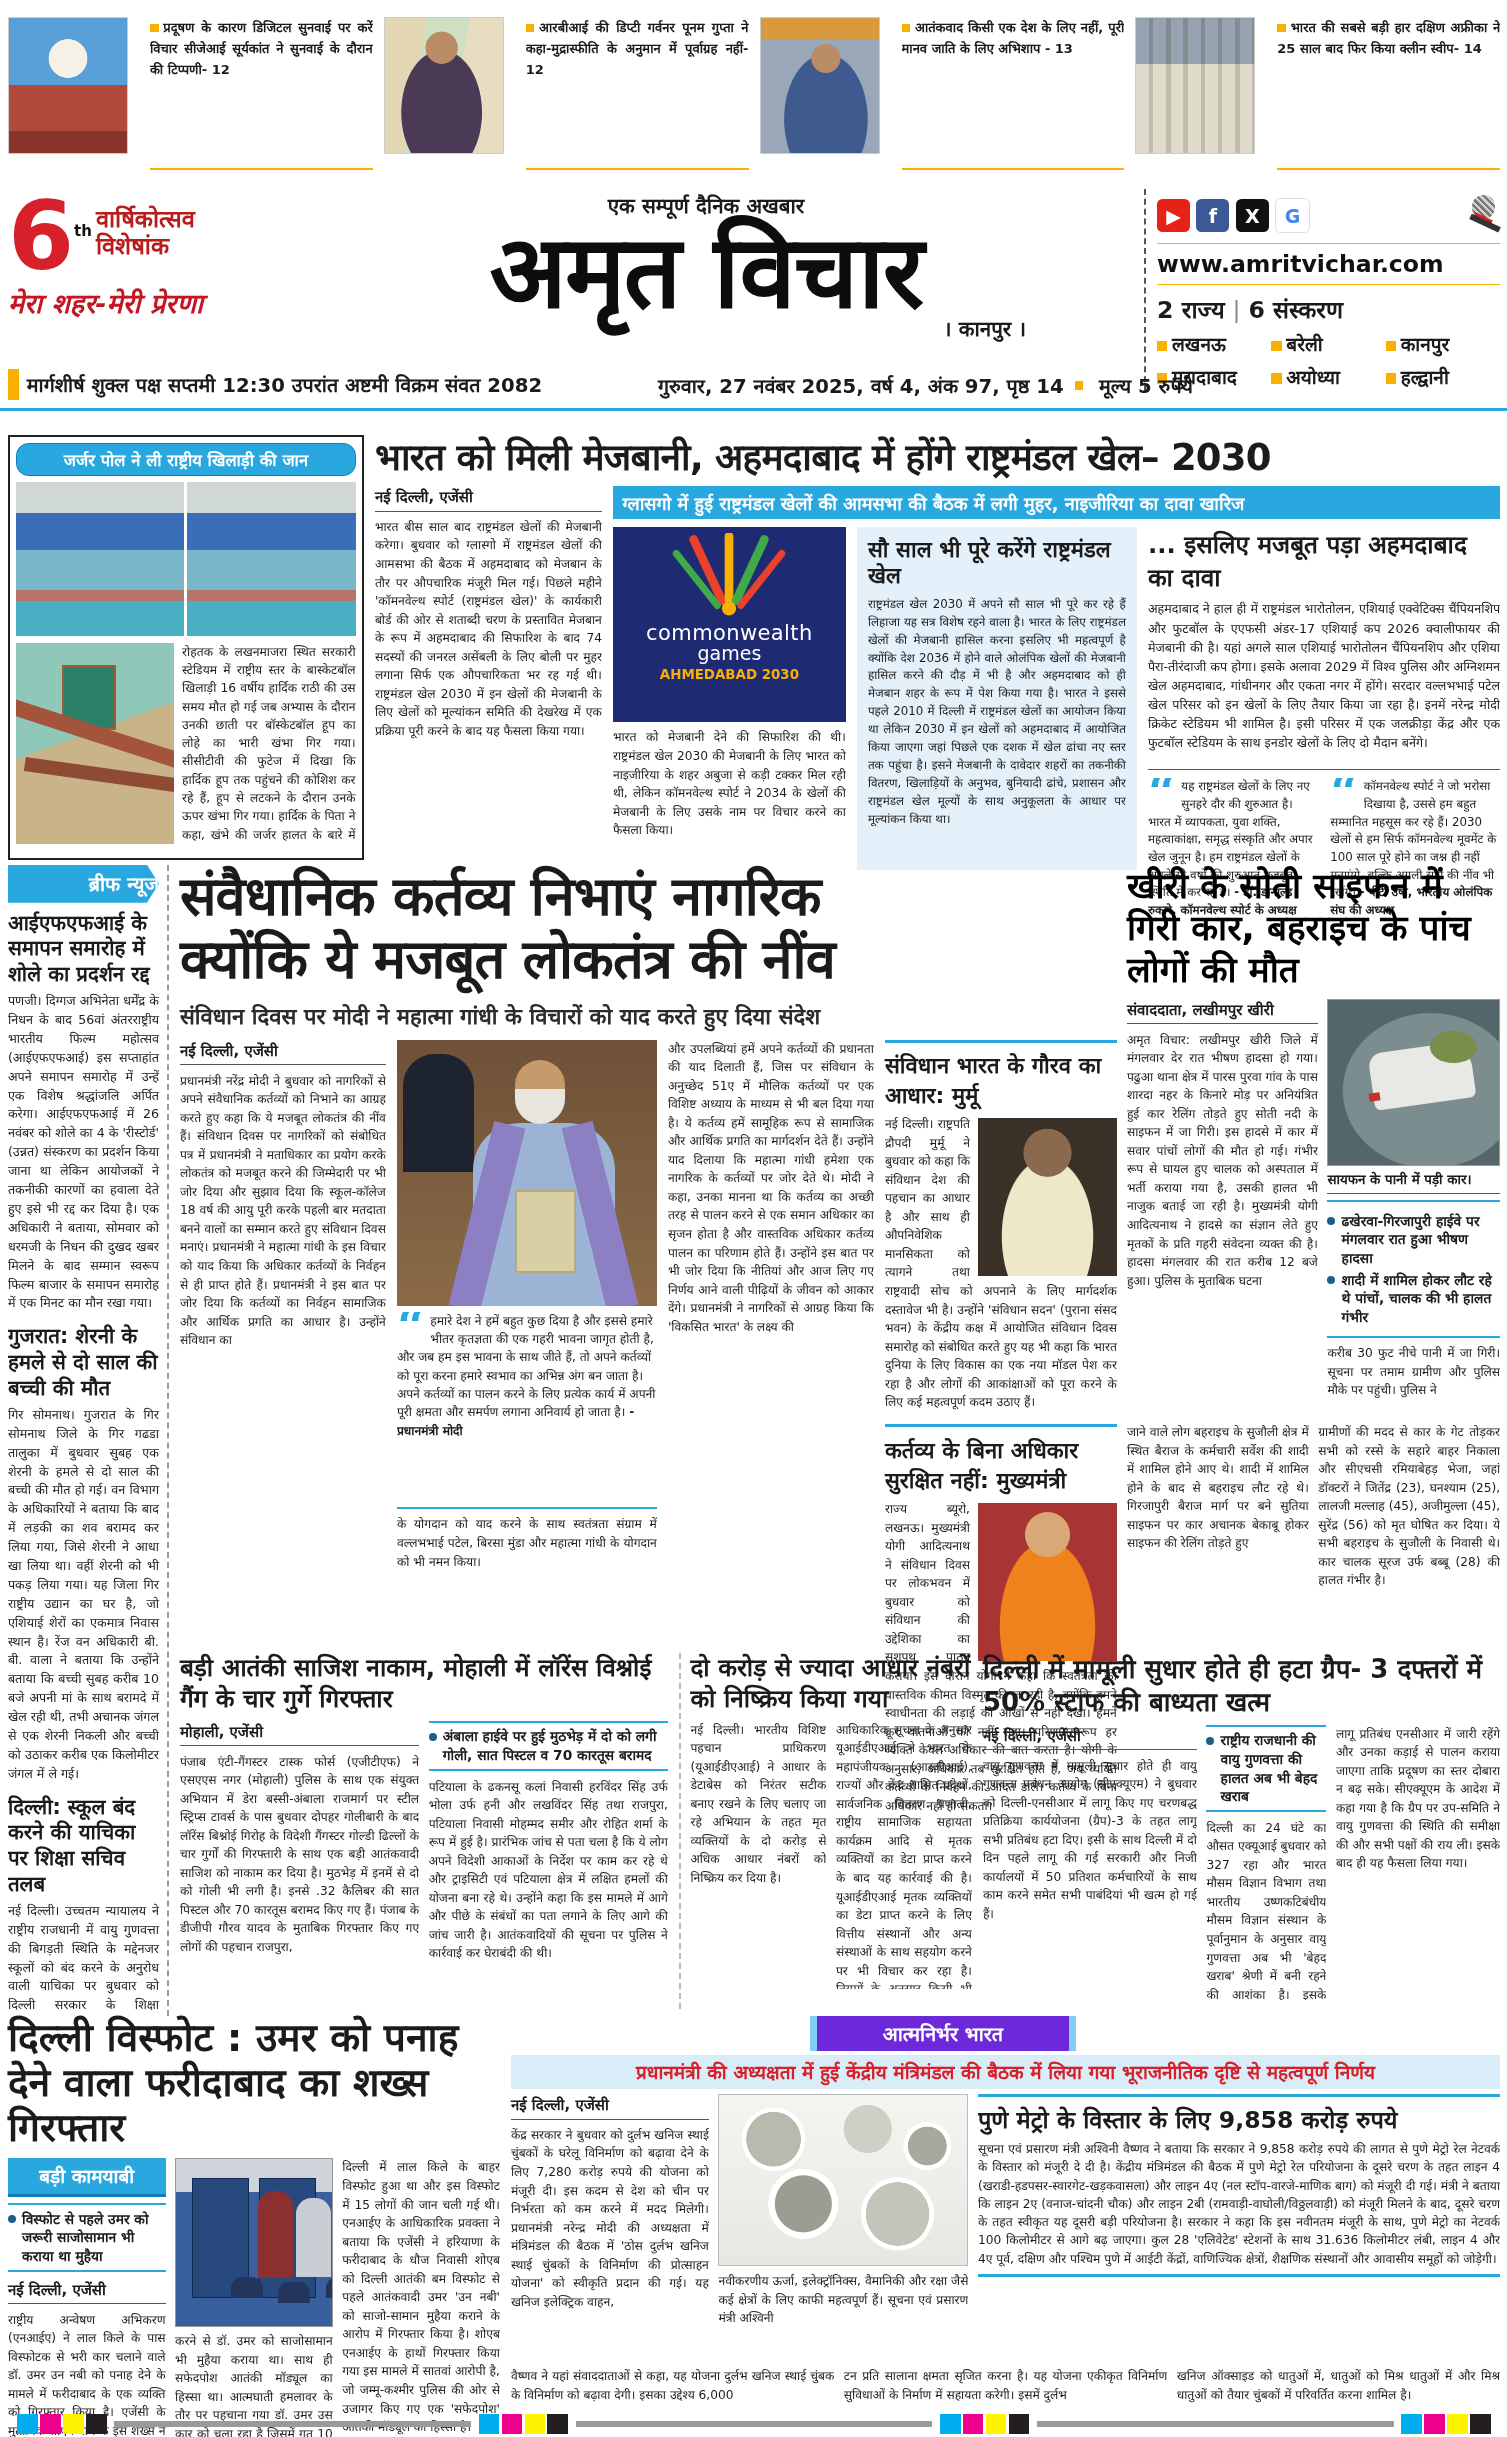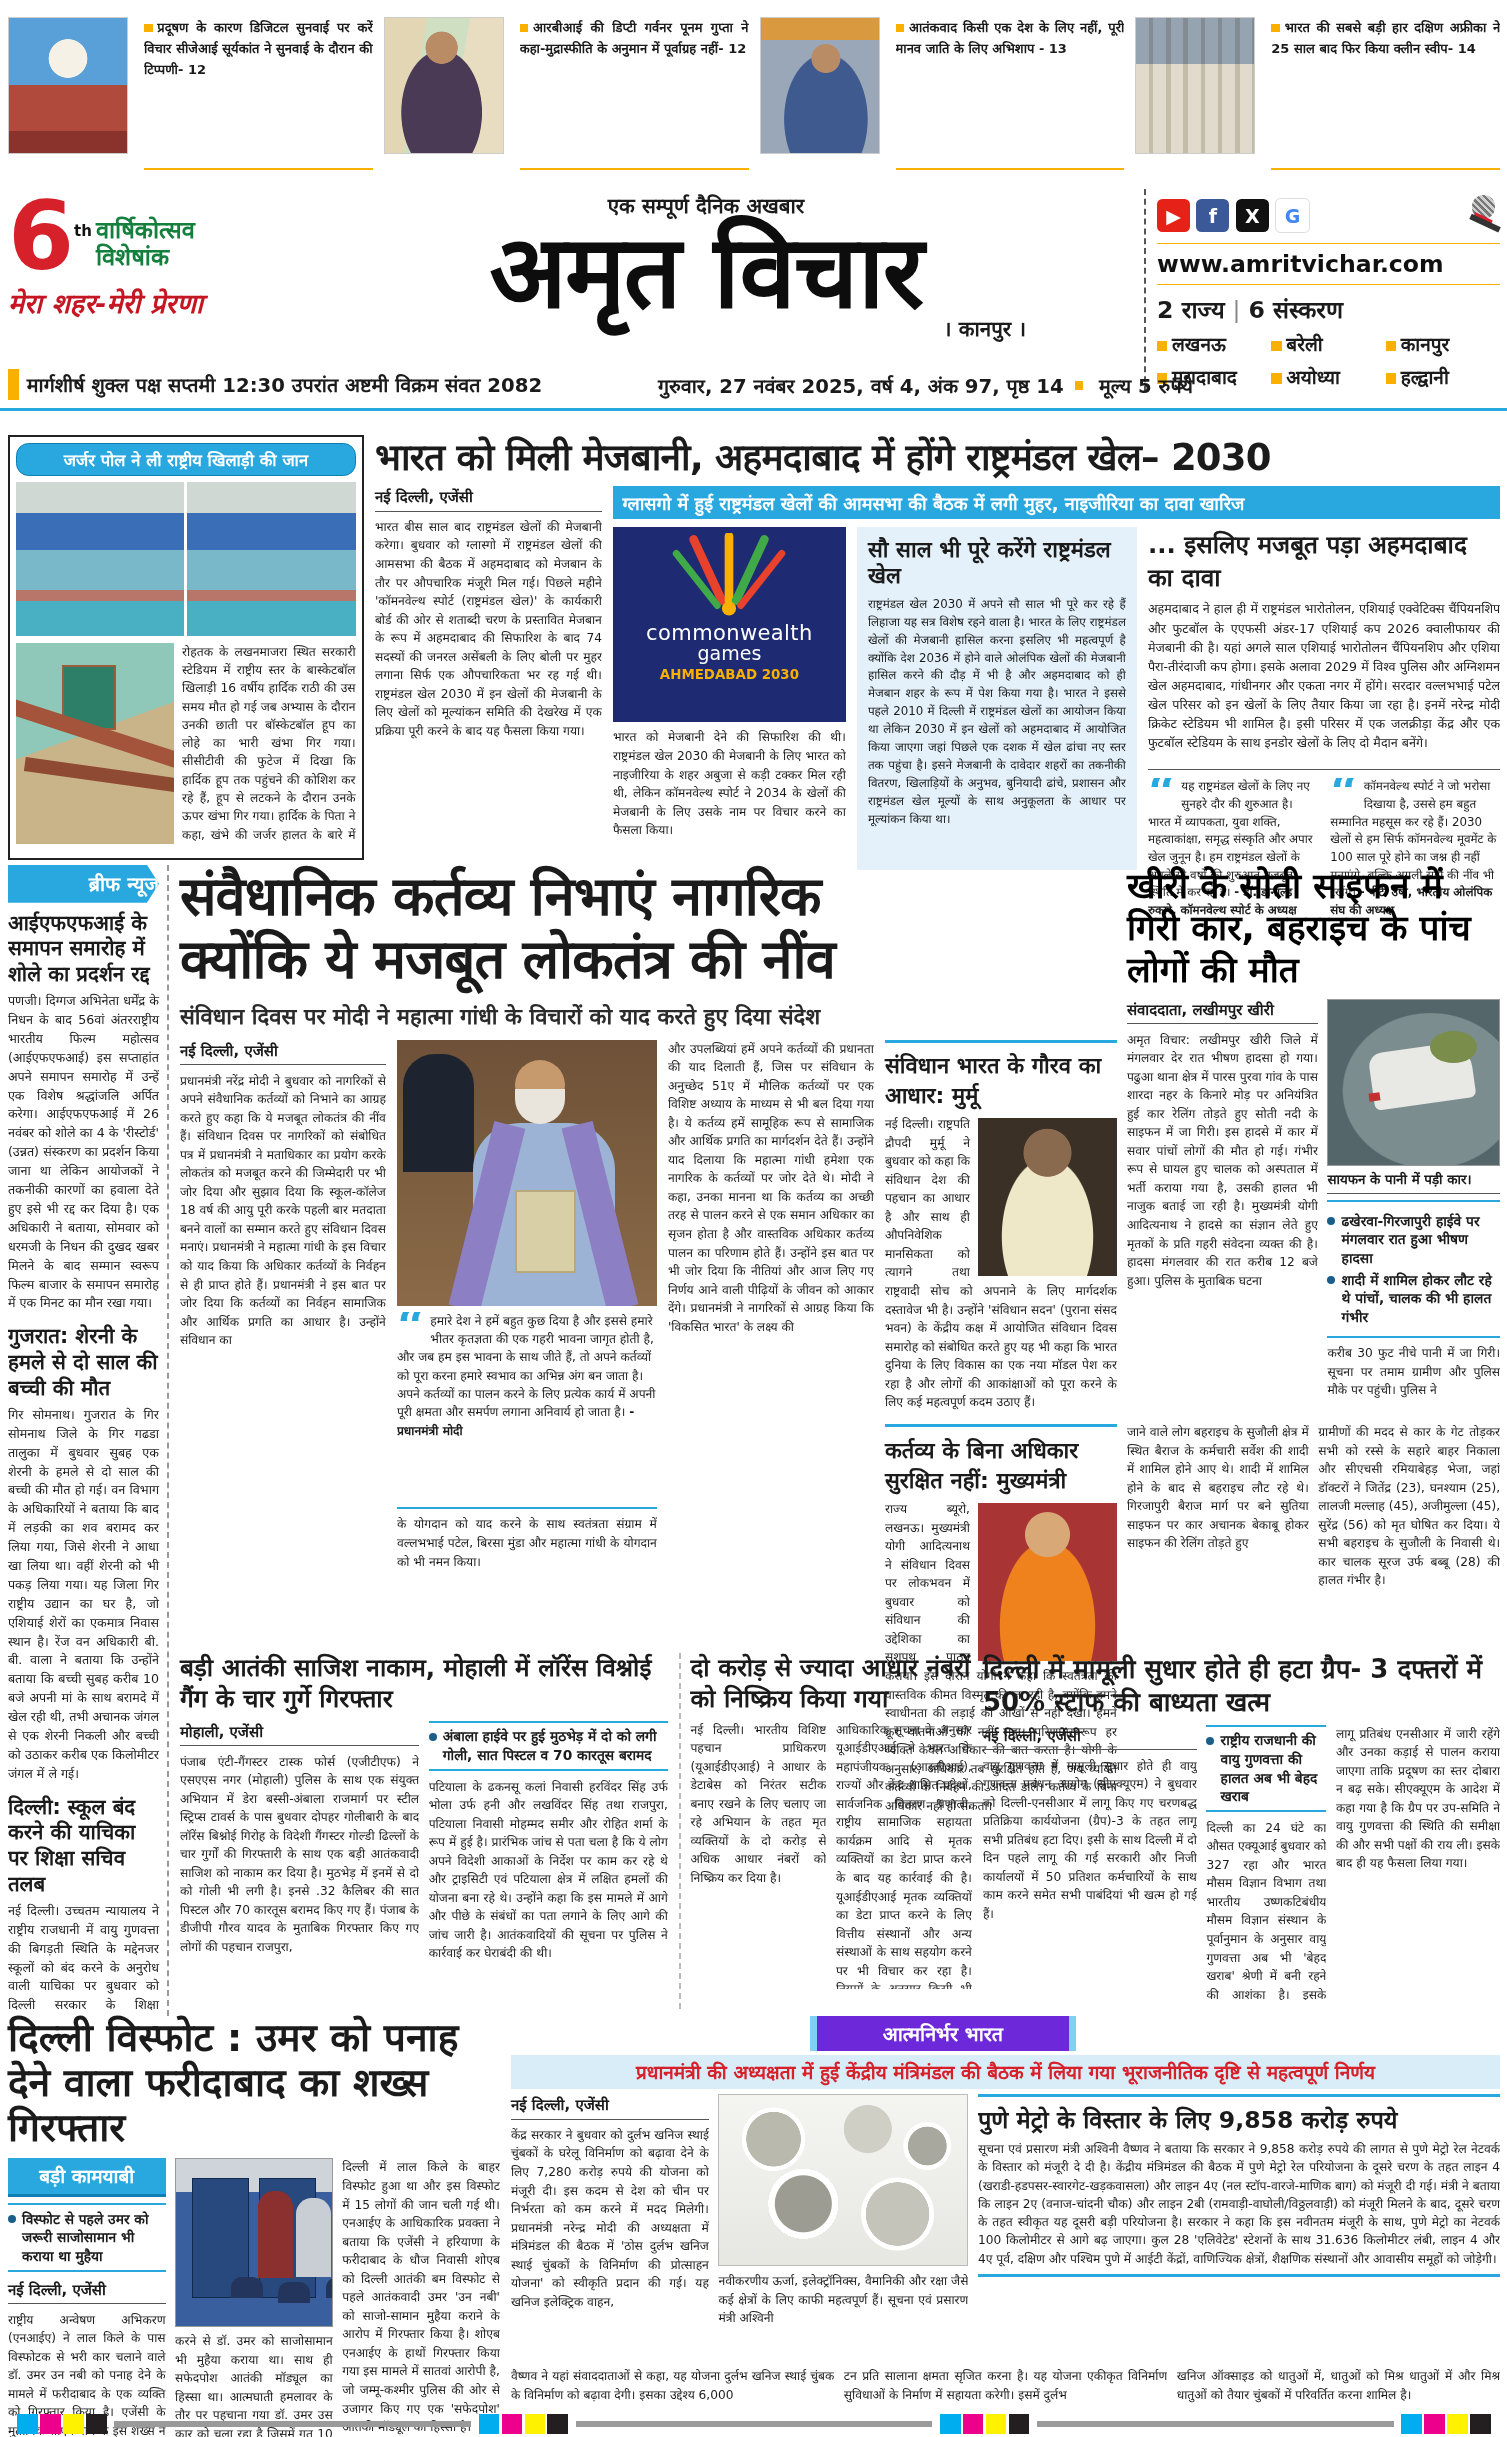--- a/index.html
+++ b/index.html
@@ -3,21 +3,21 @@
 <meta charset="utf-8">
 <style>
   html,body{margin:0;padding:0;background:#fff;width:1508px;height:2438px;overflow:hidden;
     font-family:"DejaVu Sans",sans-serif;color:#1b1b1b;}
   .page{width:1508px;height:2438px;position:relative;background:#fff;}
   .jt{text-align:justify;}
   .hide{overflow:hidden;}
 
   
   .briefs{height:189px;display:flex;gap:11px;padding:17.3px 7.9px 0 7.9px;box-sizing:border-box;}
-  .brief{flex:1;display:flex;gap:16px;}
+  .brief{flex:1;display:flex;gap:22px;}
   .brief .bimg{width:118px;height:135px;flex:none;border:0.8px solid #ccc;}
   .brief .btxt{flex:1;font-weight:bold;font-size:13px;line-height:1.62;padding-bottom:3.2px;
     border-bottom:2.4px solid #f9b000;height:148px;overflow:hidden;}
   .sq{display:inline-block;width:8.7px;height:8.7px;background:#f9b000;margin-right:4.7px;}
   .img-sc{background:radial-gradient(circle at 50% 30%,#f5f1e6 0 19px,transparent 19.7px),
     linear-gradient(180deg,#5aa0d8 0 50%,#b04a3c 50% 84%,#8a332c 84% 100%);}
   .img-rbi{background:radial-gradient(circle at 48% 22%,#b98c66 0 15.8px,transparent 16.5px),
     radial-gradient(ellipse at 48% 70%,#4a3a55 0 46%,transparent 47%),
     linear-gradient(100deg,#e3d6b4 0 30%,#cfe0c2 30% 60%,#e8ddc0 60% 100%);}
   .img-pray{background:radial-gradient(circle at 55% 30%,#b98c66 0 14px,transparent 15px),
@@ -25,21 +25,21 @@
     linear-gradient(180deg,#d99a3f 0 16%,#9aa7b8 16% 100%);}
   .img-cric{background:repeating-linear-gradient(90deg,#f8f7f3 0 12.6px,#d8d4c8 12.6px 17.3px),
     linear-gradient(180deg,#9aa8ba 0 34%,#e6e2d6 34% 100%);background-blend-mode:multiply;}
 
   
   .masthead{height:246px;position:relative;box-sizing:border-box;padding:0 7.9px;}
   .mh{display:flex;height:203px;}
   .mh-left{width:260px;padding-top:4.7px;position:relative;}
   .six{font-size:95px;line-height:0.9;font-weight:bold;color:#d6202a;display:inline-block;}
   .six sup{font-size:15px;color:#111;font-weight:bold;}
-  .ann{display:inline-block;vertical-align:top;margin-top:23px;font-weight:bold;font-size:23.6px;line-height:1.15;color:#15803d;}
+  .ann{display:inline-block;vertical-align:top;margin-top:12px;font-weight:bold;font-size:23.6px;line-height:1.15;color:#b91c1c;}
   .tagline{color:#c41623;font-size:27px;font-weight:bold;font-style:italic;margin-top:4.7px;}
   .mh-center{flex:1;text-align:center;position:relative;}
   .slogan{font-size:20.5px;font-weight:bold;margin-top:1.6px;}
   .paper-title{font-size:101px;font-weight:900;letter-spacing:-1.6px;line-height:1.05;color:#0d0d0d;}
   .edition-line{text-align:right;font-size:20.5px;font-weight:bold;padding-right:118px;margin-top:-11px;}
   .mh-right{width:356px;border-left:2.4px dashed #555;padding-left:11px;box-sizing:border-box;padding-top:6.3px;}
   .socials{display:flex;gap:6.3px;align-items:center;}
   .soc{width:33px;height:33px;border-radius:5.5px;display:flex;align-items:center;justify-content:center;
     color:#fff;font-weight:bold;font-size:19px;}
   .soc.yt{background:#e62117;}  .soc.fb{background:#3b5998;}

